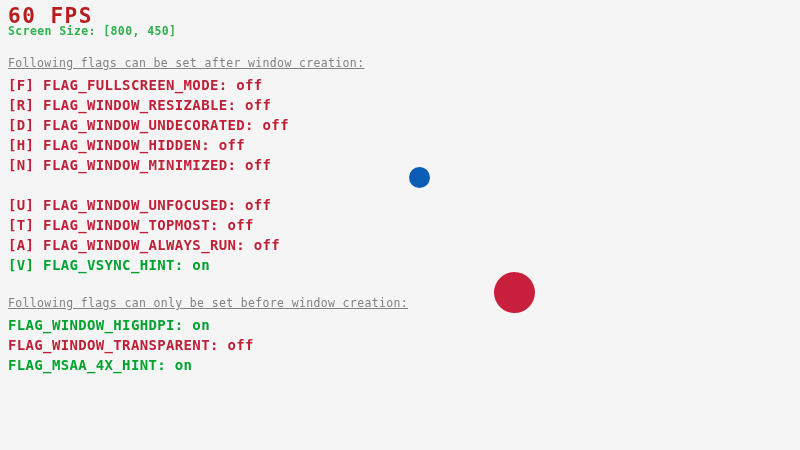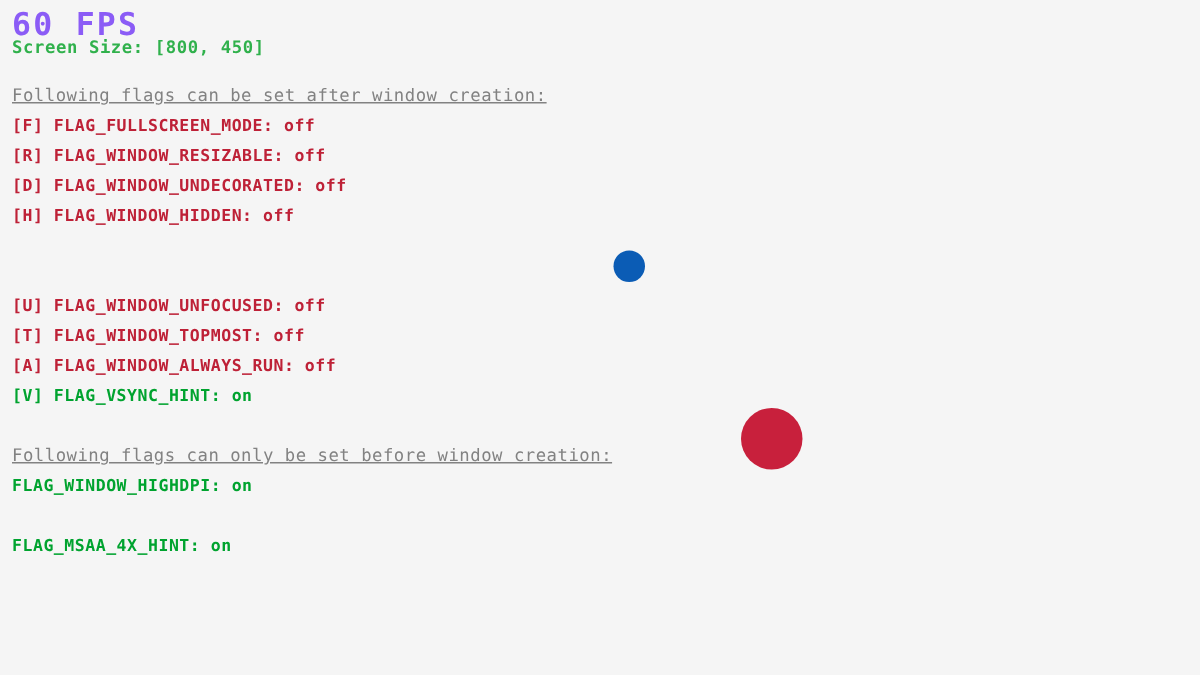--- a/index.html
+++ b/index.html
@@ -26,21 +26,21 @@
     line-height: 1;
     letter-spacing: 0.5px;
   }
 
   #fps-counter {
     left: 8px;
     top: 6px;
     font-size: 21px;
     font-weight: bold;
     letter-spacing: 1.5px;
-    color: #8b5cf6;
+    color: #b91c1c;
   }
 
   #screen-size-label {
     left: 8px;
     top: 26px;
     font-size: 11.5px;
     color: #30b14c;
     font-weight: bold;
     letter-spacing: 0.4px;
   }
@@ -50,21 +50,21 @@
     font-size: 11.5px;
     color: #828282;
     letter-spacing: 0.35px;
     text-decoration: underline;
   }
   #header-after-creation  { top: 58px; }
   #header-before-creation { top: 298px; }
 
   .flag-line {
     left: 8px;
-    font-size: 11px;
+    font-size: 14px;
     letter-spacing: 0.35px;
     font-weight: bold;
   }
   .flag-off { color: #be2137; }
   .flag-on  { color: #00a32f; }
 
   
   .ball {
     position: absolute;
     border-radius: 50%;
@@ -96,34 +96,36 @@
   <div class="txt section-header" id="header-after-creation">Following flags can be set after window creation:</div>
 
   <div class="txt flag-line flag-off" style="top:78px">[F] FLAG_FULLSCREEN_MODE: off</div>
 
   <div class="txt flag-line flag-off" style="top:98px">[R] FLAG_WINDOW_RESIZABLE: off</div>
 
   <div class="txt flag-line flag-off" style="top:118px">[D] FLAG_WINDOW_UNDECORATED: off</div>
 
   <div class="txt flag-line flag-off" style="top:138px">[H] FLAG_WINDOW_HIDDEN: off</div>
 
+  <div class="txt flag-line flag-off" style="top:158px">[N] FLAG_WINDOW_MINIMIZED: off</div>
 
 
   <div class="txt flag-line flag-off" style="top:198px">[U] FLAG_WINDOW_UNFOCUSED: off</div>
 
   <div class="txt flag-line flag-off" style="top:218px">[T] FLAG_WINDOW_TOPMOST: off</div>
 
   <div class="txt flag-line flag-off" style="top:238px">[A] FLAG_WINDOW_ALWAYS_RUN: off</div>
 
   <div class="txt flag-line flag-on" style="top:258px">[V] FLAG_VSYNC_HINT: on</div>
 
   <div class="txt section-header" id="header-before-creation">Following flags can only be set before window creation:</div>
 
   <div class="txt flag-line flag-on" style="top:318px">FLAG_WINDOW_HIGHDPI: on</div>
 
+  <div class="txt flag-line flag-off" style="top:338px">FLAG_WINDOW_TRANSPARENT: off</div>
 
   <div class="txt flag-line flag-on" style="top:358px">FLAG_MSAA_4X_HINT: on</div>
 
   <div class="ball" id="ball-blue"></div>
 
   <div class="ball" id="ball-red"></div>
 
 </div>
 
 </body></html>

